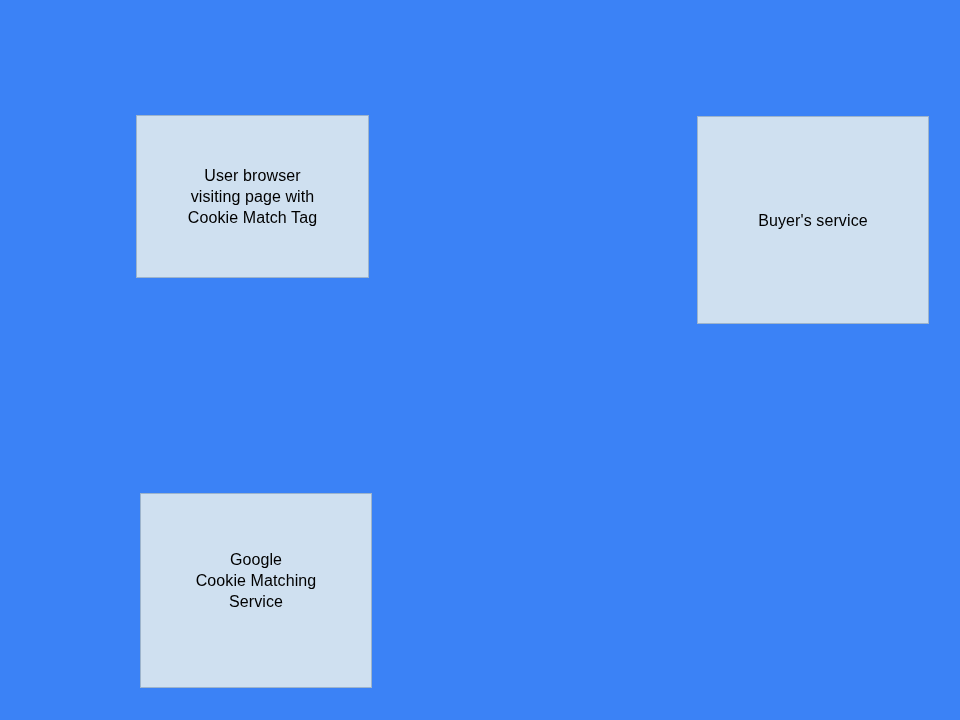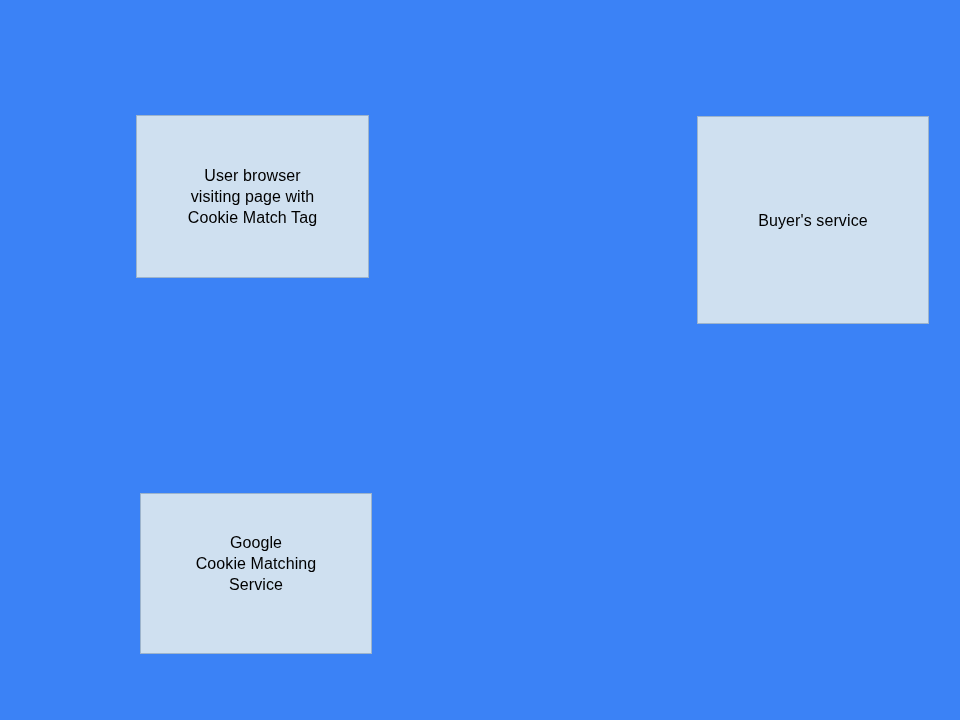--- a/index.html
+++ b/index.html
@@ -59,21 +59,21 @@
     top: 116px;
     width: 232px;
     height: 208px;
   }
 
   
   #node-google-cookie-matching {
     left: 140px;
     top: 493px;
     width: 232px;
-    height: 161px;
+    height: 195px;
   }
   
   #node-google-cookie-matching .node-label {
     transform: translateY(-10px);
   }
 </style>
 </head>
 <body>
 
 <div id="diagram-canvas">

